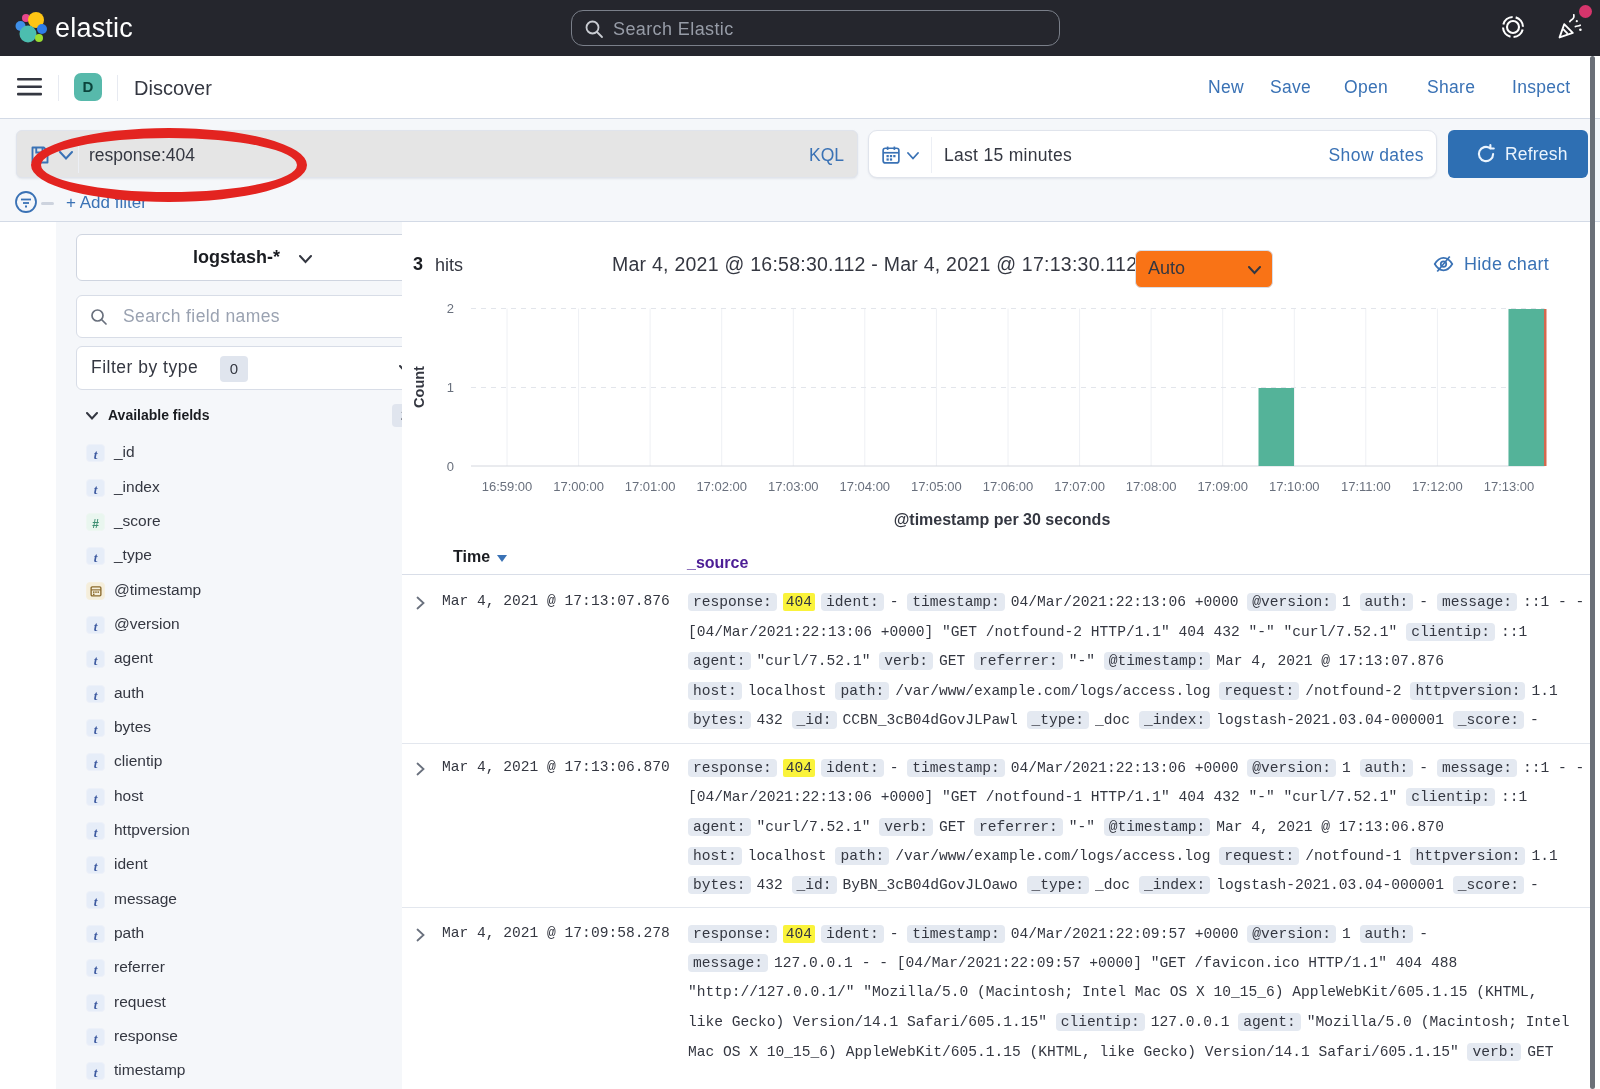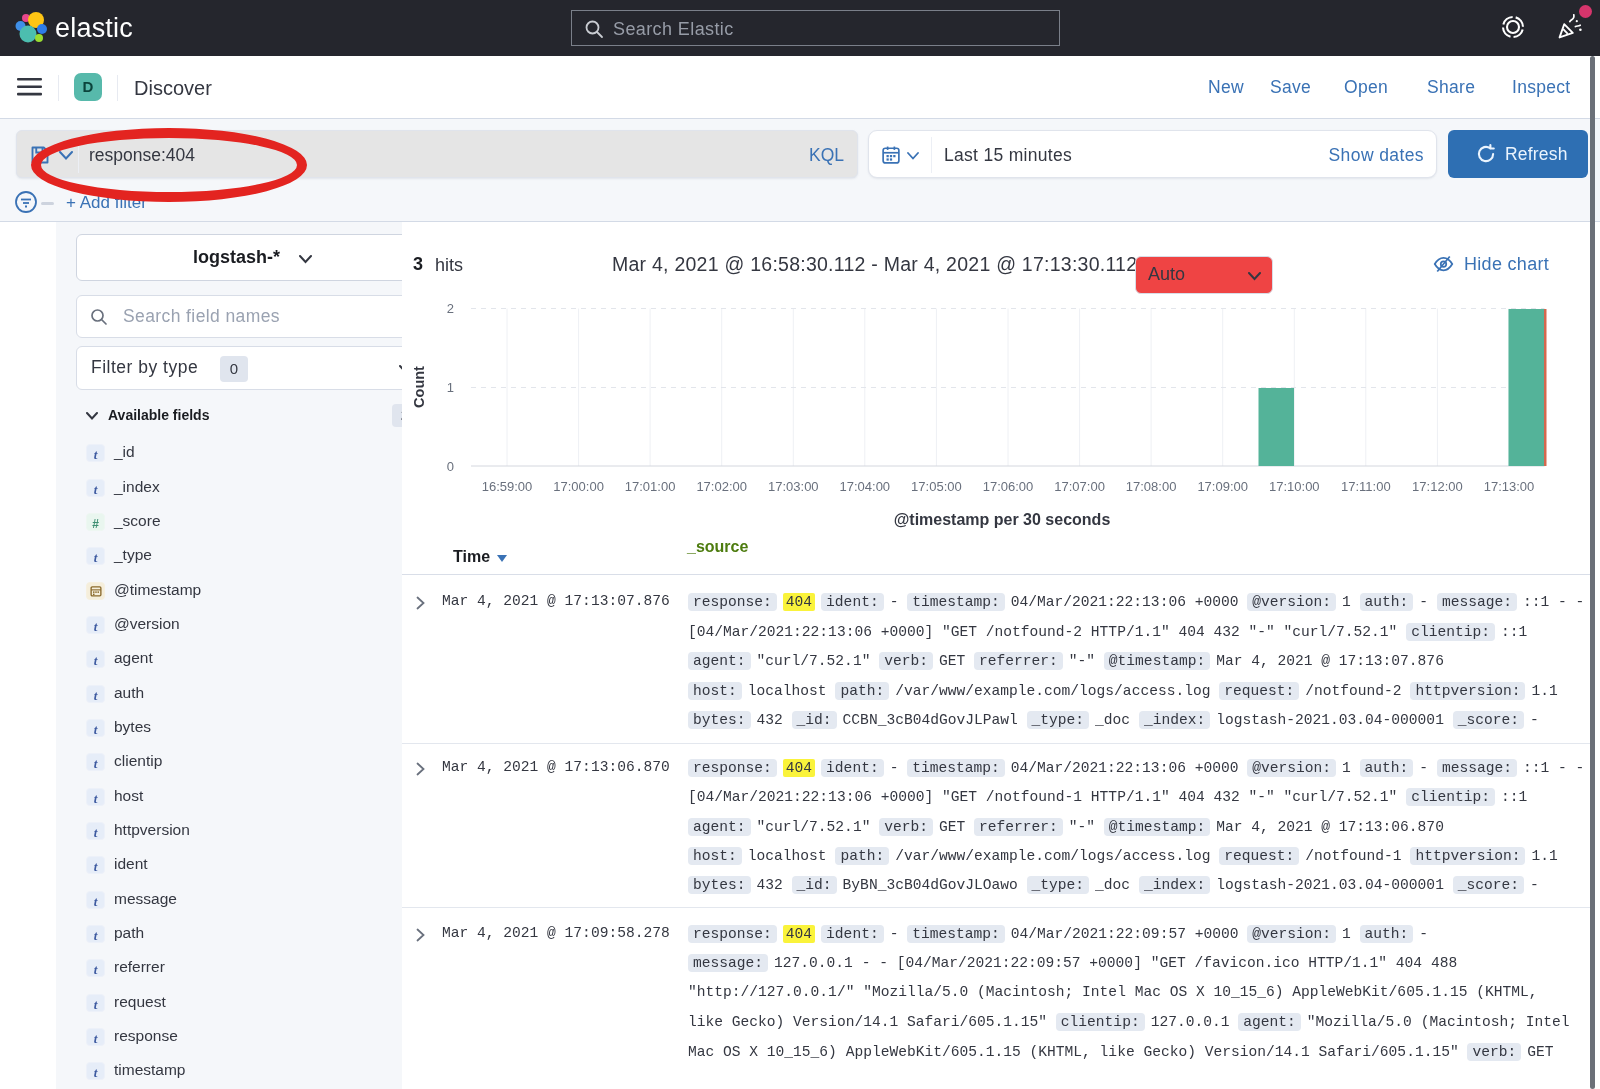--- a/index.html
+++ b/index.html
@@ -3,21 +3,21 @@
 <meta charset="utf-8">
 <style>
 * { margin:0; padding:0; box-sizing:border-box; }
 html,body { width:1600px; height:1089px; overflow:hidden; }
 body { font-family:"Liberation Sans", sans-serif; position:relative; background:#fff; color:#343741; }
 .abs { position:absolute; }
 
 
 #topbar { position:absolute; left:0; top:0; width:1600px; height:56px; background:#25262d; }
 #topbar .brand { position:absolute; left:55px; top:13px; color:#fff; font-size:27px; letter-spacing:0.2px; font-weight:400; }
-#gsearch { position:absolute; left:571px; top:10px; width:489px; height:36px; border:1px solid #7a7f89; border-radius:0; }
+#gsearch { position:absolute; left:571px; top:10px; width:489px; height:36px; border:1px solid #7a7f89; border-radius:12px; }
 #gsearch .ph { position:absolute; left:41px; top:8px; font-size:18px; letter-spacing:0.4px; color:#979ca7; }
 
 
 #navbar { position:absolute; left:0; top:56px; width:1600px; height:63px; background:#fff; border-bottom:1px solid #d3dae6; }
 .vsep { position:absolute; top:19px; width:1px; height:26px; background:#e7eaf1; }
 #dbadge { position:absolute; left:74px; top:17px; width:28px; height:28px; border-radius:7px; background:#57b9ab; color:#0b443c; font-weight:700; font-size:15px; text-align:center; line-height:28px; }
 #navbar .title { position:absolute; left:134px; top:21px; font-size:20px; color:#343741; font-weight:500; }
 .navlink { position:absolute; top:21px; font-size:17.5px; letter-spacing:0.3px; color:#3a72b5; }
 
 
@@ -53,26 +53,26 @@
 .fbadge.num { background:#e9f6ef; border-color:#eef7f2; }
 .fbadge.num i { font-family:"Liberation Sans"; font-style:normal; color:#3d8f72; font-size:12px; }
 .fbadge.cal { background:#f5eedb; border-color:#f6f0e0; }
 .fname { position:absolute; left:28px; top:0px; font-size:15.5px; color:#343741; }
 
 
 #main { position:absolute; left:402px; top:222px; width:1198px; height:867px; background:#fff; }
 #hitsrow .h3 { position:absolute; left:11px; top:32px; font-size:18px; font-weight:700; color:#1a1c21; }
 #hitsrow .hits { position:absolute; left:33px; top:33px; font-size:18px; color:#343741; }
 #hitsrow .range { position:absolute; left:210px; top:31px; font-size:19.5px; letter-spacing:0.25px; color:#343741; }
-#autobox { position:absolute; left:733px; top:34px; width:138px; height:38px; background:#ef4444; border:1px solid #d8dde7; border-radius:6px; }
+#autobox { position:absolute; left:733px; top:28px; width:138px; height:38px; background:#f97316; border:1px solid #d8dde7; border-radius:6px; }
 #autobox span { position:absolute; left:12px; top:7px; font-size:18px; color:#343741; }
 #hidechart { position:absolute; left:1062px; top:32px; font-size:18px; letter-spacing:0.3px; color:#3a72b5; }
 #tslabel { position:absolute; left:0px; top:289px; width:1200px; text-align:center; font-size:16px; font-weight:700; color:#343741; }
 #thead .t { position:absolute; left:40px; top:326px; font-size:16px; font-weight:700; color:#1a1c21;margin-left:11px; }
-#thead .s { position:absolute; left:285px; top:316px; font-size:16px; font-weight:700; color:#4d7c0f; }
+#thead .s { position:absolute; left:285px; top:332px; font-size:16px; font-weight:700; color:#4c1d95; }
 #thead .hline { position:absolute; left:0px; top:352px; width:1190px; height:1px; background:#d9dee8; }
 
 
 .drow { position:absolute; left:0; width:1190px; border-bottom:1px solid #e3e7ee; }
 .mono { font-family:"Liberation Mono", monospace; font-size:14.6px; color:#343741; }
 .dchev { position:absolute; left:14px; }
 .dtime { position:absolute; left:40px; white-space:nowrap; }
 .dline { position:absolute; left:286px; white-space:nowrap; }
 .pill { display:inline-block; background:#e4e9f1; border-radius:4px; padding:1px 5px; margin-right:6px; }
 .hl { display:inline-block; background:#faf33b; border-radius:2px; padding:1px 3px; margin-right:6px; }

